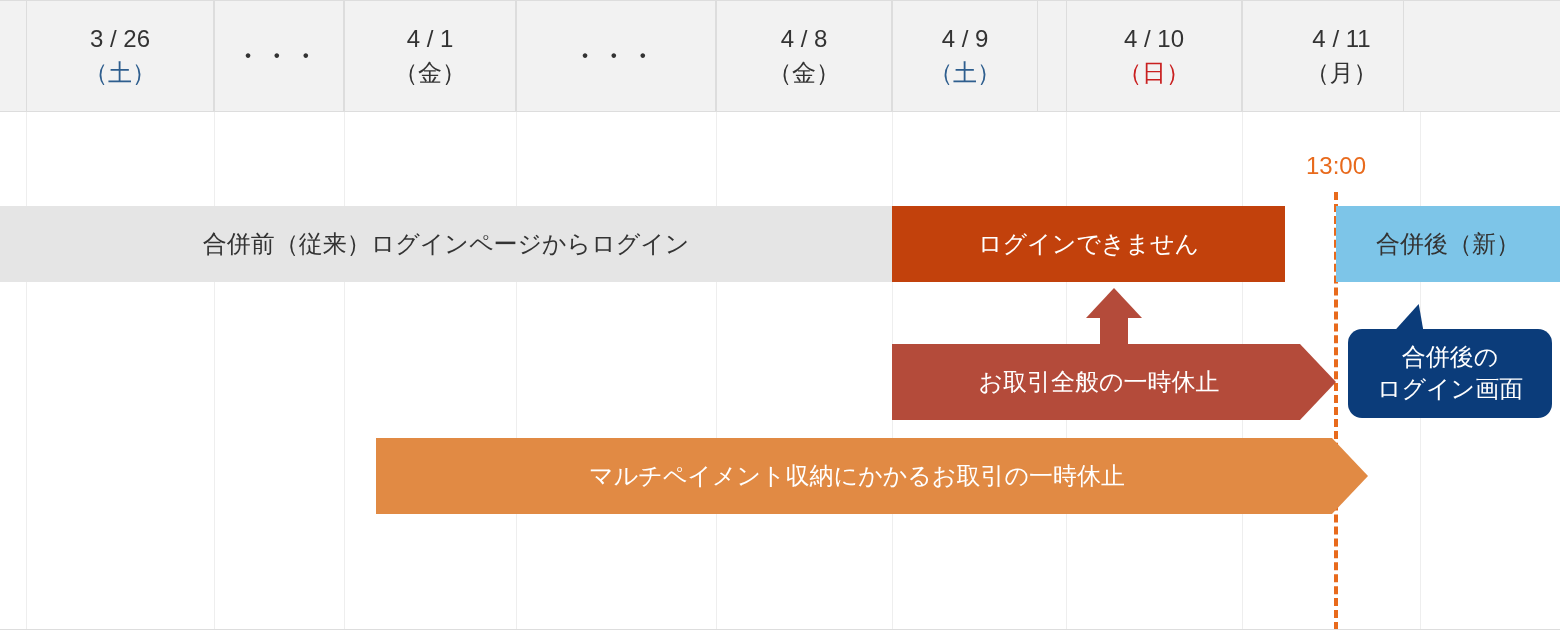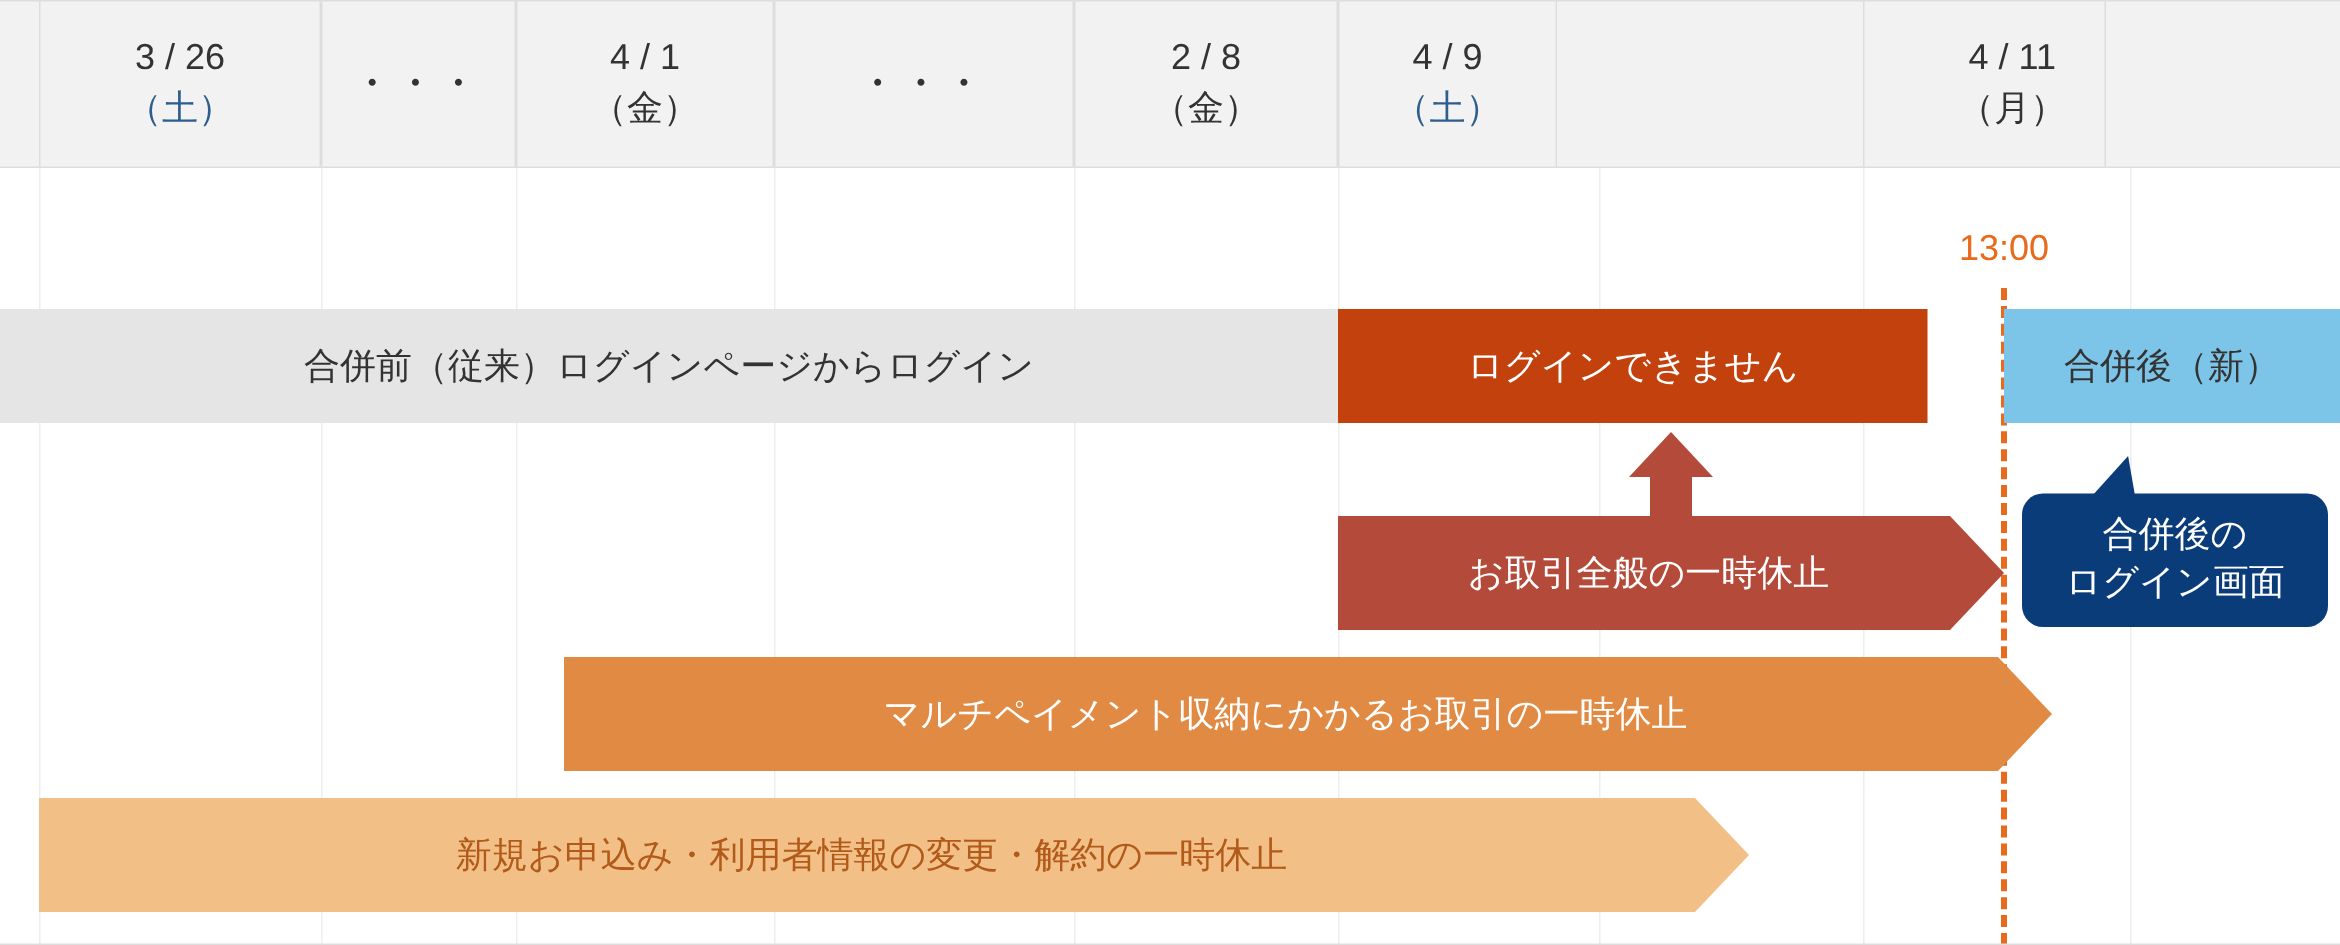--- a/index.html
+++ b/index.html
@@ -142,26 +142,30 @@
       <span>・・・</span>
     </div>
     <div class="header-cell" style="left:344px; width:172px;">
       <span>4 / 1</span>
       <span class="dow">（金）</span>
     </div>
     <div class="header-cell ellipsis" style="left:516px; width:200px;">
       <span>・・・</span>
     </div>
     <div class="header-cell" style="left:716px; width:176px;">
-      <span>2 / 8</span>
+      <span>4 / 8</span>
       <span class="dow">（金）</span>
     </div>
     <div class="header-cell" style="left:892px; width:146px;">
       <span>4 / 9</span>
       <span class="dow sat">（土）</span>
+    </div>
+    <div class="header-cell" style="left:1066px; width:176px;">
+      <span>4 / 10</span>
+      <span class="dow sun">（日）</span>
     </div>
     <div class="header-cell" style="left:1242px; width:162px;padding-left:37px;">
       <span>4 / 11</span>
       <span class="dow">（月）</span>
     </div>
   </div>
 
   <div class="grid-line" style="left:26px;   top:112px;"></div>
   <div class="grid-line" style="left:214px;  top:112px;"></div>
   <div class="grid-line" style="left:344px;  top:112px;"></div>
@@ -199,20 +203,15 @@
     <span style="white-space:pre-line;">合併後の
 ログイン画面</span>
   </div>
 
   <div class="bar" style="left:344px; width:992px; top:438px; color:#fff;margin-left:32px;">
     <div class="arrow-body" style="background:#e18a44;"></div>
     <div class="arrow-head" style="border-left:36px solid #e18a44;"></div>
     <span class="bar-label" style="padding-right:30px;">マルチペイメント収納にかかるお取引の一時休止</span>
   </div>
 
-  <div class="bar" style="left:26px; width:1140px; top:532px; color:#b25a1a;">
-    <div class="arrow-body" style="background:#f2c087;"></div>
-    <div class="arrow-head" style="border-left:36px solid #f2c087;"></div>
-    <span class="bar-label" style="padding-right:30px;">新規お申込み・利用者情報の変更・解約の一時休止</span>
-  </div>
 
   <div class="bottom-line"></div>
 </div>
 
 </body></html>

